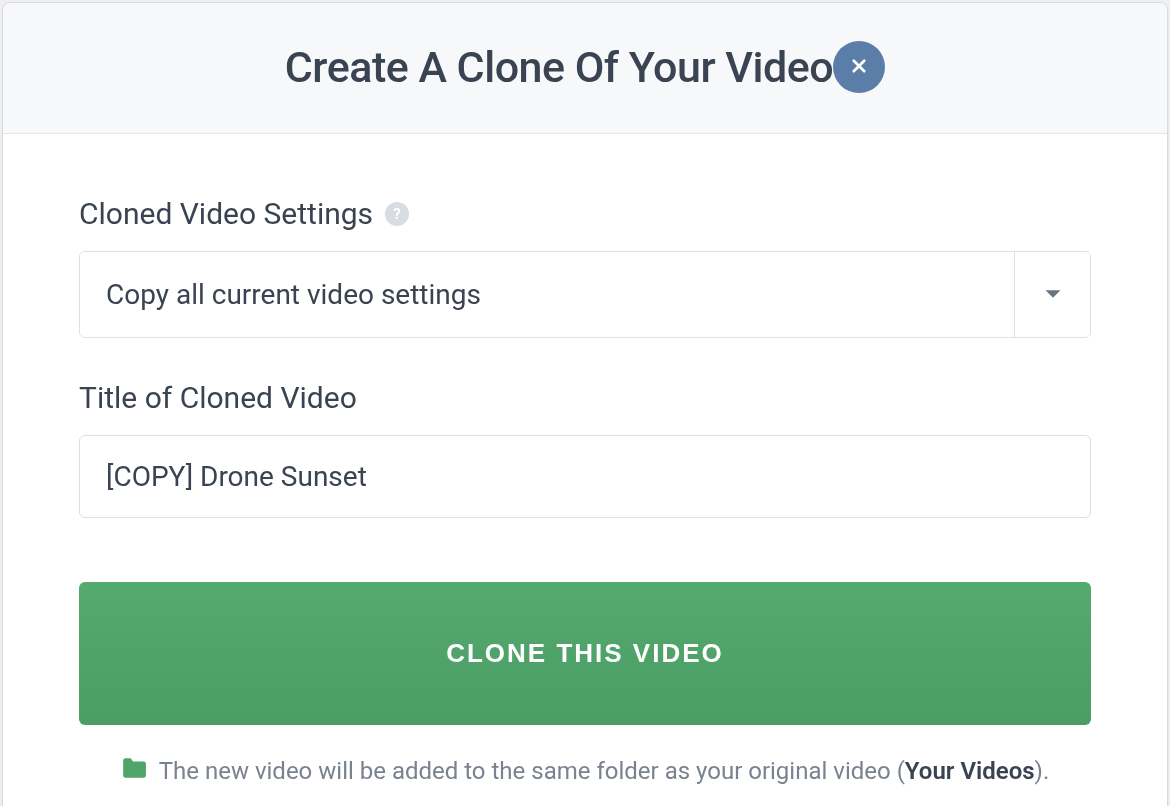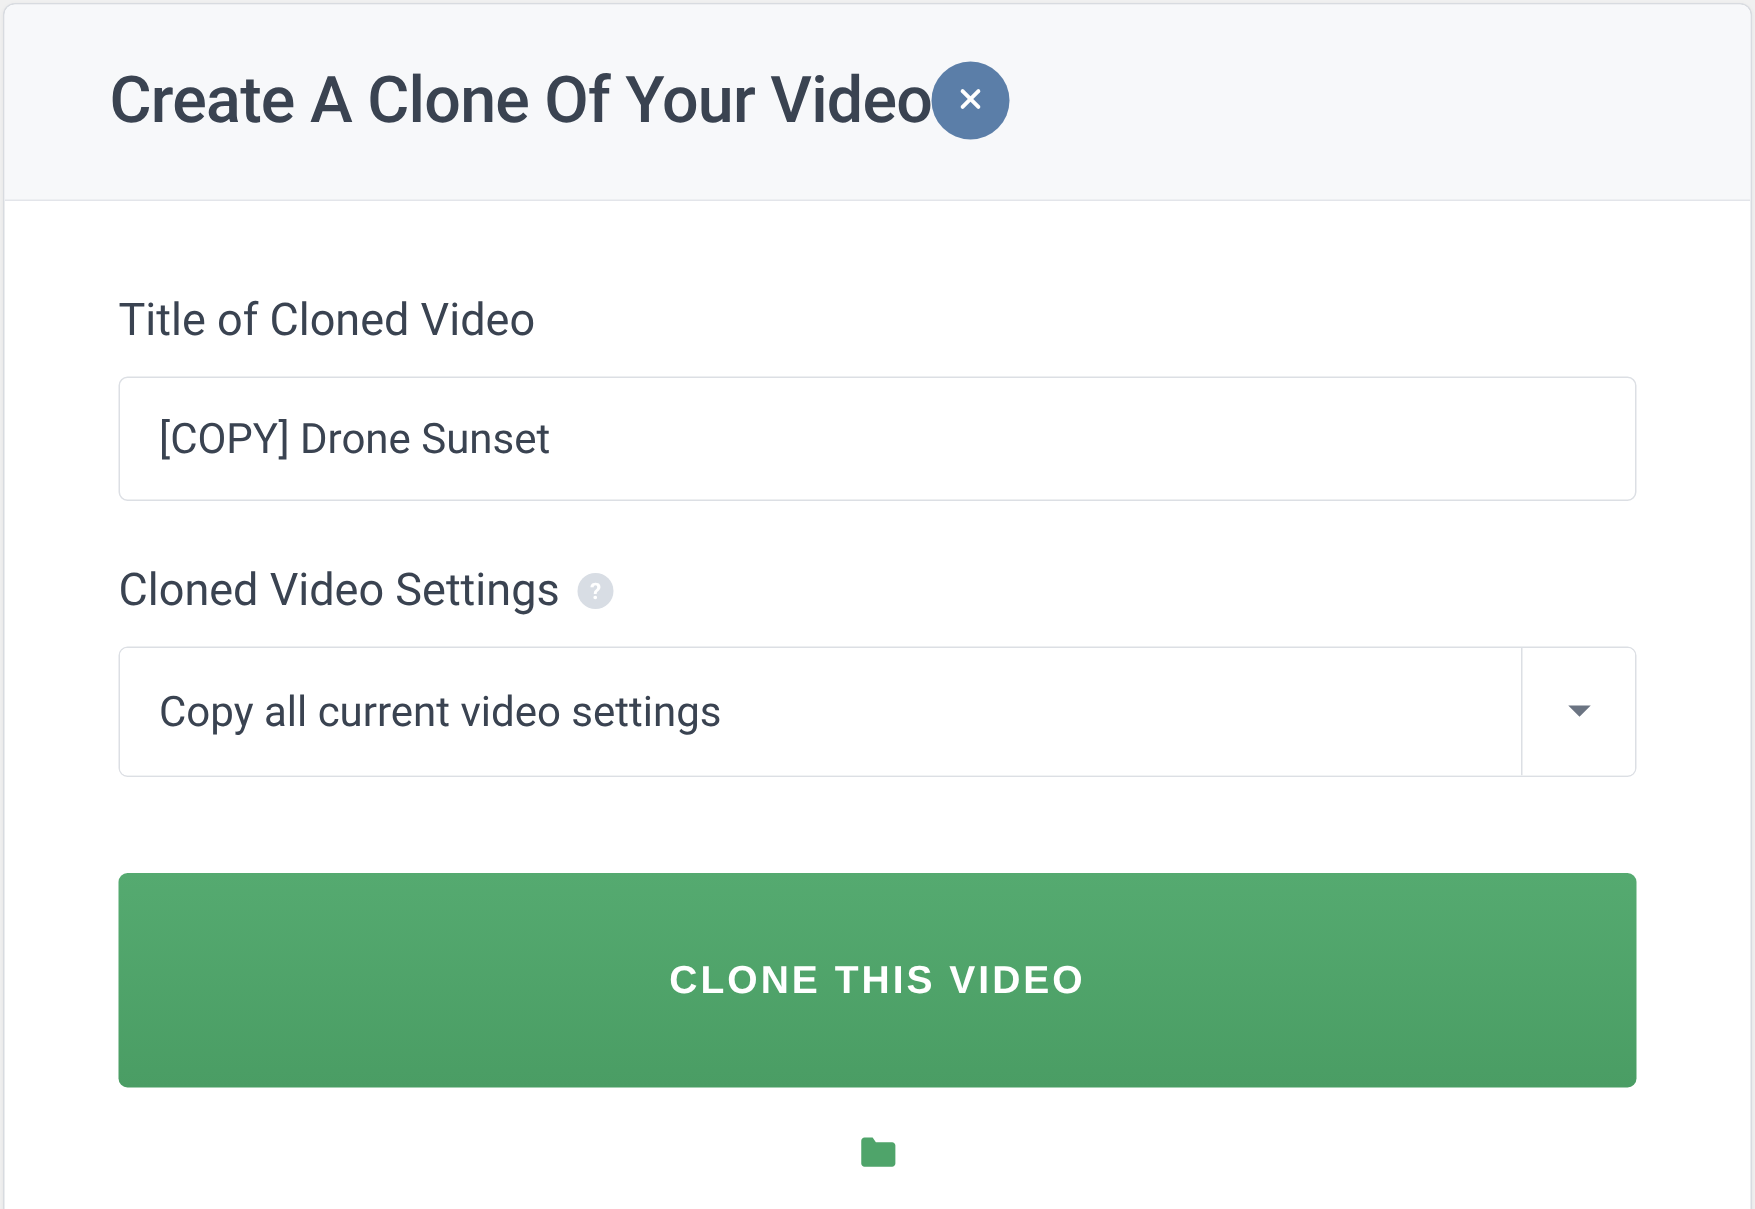--- a/index.html
+++ b/index.html
@@ -21,21 +21,21 @@
     width: 1166px;
     margin: 2px auto;
     box-shadow: 0 1px 3px rgba(0,0,0,0.05);
     overflow: hidden;
   }
   .modal-header {
     background: #f7f8fa;
     border-bottom: 1px solid #e3e5ea;
     padding: 38px 70px 40px 70px;
     display: flex;
-    justify-content: flex-start;
+    justify-content: center;
     align-items: center;
   }
   .modal-title {
     font-size: 43px;
     font-weight: 500;
     color: #3a4351;
     letter-spacing: -0.5px;
   }
   .close-btn {
     width: 52px;
@@ -163,47 +163,50 @@
       <span>
         <svg viewBox="0 0 24 24" fill="none" stroke="currentColor" stroke-width="3.5" stroke-linecap="round">
           <line x1="5" y1="5" x2="19" y2="19"></line>
           <line x1="19" y1="5" x2="5" y2="19"></line>
         </svg>
       </span>
     </button>
   </div>
 
   <div class="modal-body">
-
-    <div class="field-group">
-      <div class="field-label">Title of Cloned Video</div>
-      <input type="text" class="text-input" value="[COPY] Drone Sunset" style="">
-    </div>
 
     <div class="field-group">
       <div class="field-label">
         <span>Cloned Video Settings</span>
         <span class="help-icon">?</span>
       </div>
       <div class="select-wrap">
         <div class="select-value">Copy all current video settings</div>
         <div class="select-caret">
           <span>
             <svg viewBox="0 0 24 14">
                 <path d="M2 2 L12 12 L22 2 Z"></path>
               </svg>
           </span>
         </div>
       </div>
     </div>
 
+    <div class="field-group">
+      <div class="field-label">Title of Cloned Video</div>
+      <input type="text" class="text-input" value="[COPY] Drone Sunset" style="">
+    </div>
+
     <button class="primary-btn">CLONE THIS VIDEO</button>
 
     <div class="hint">
       <span class="folder-icon">
         <svg viewBox="0 0 24 20">
             <path d="M2 3 C2 2 3 1 4 1 L9 1 L11 4 L21 4 C22 4 23 5 23 6 L23 17 C23 18 22 19 21 19 L4 19 C3 19 2 18 2 17 Z"></path>
           </svg>
       </span>
+      <span>
+        <span>The new video will be added to the same folder as your original video (</span><strong>Your Videos</strong><span>).</span>
+      </span>
     </div>
 
   </div>
 </div>
 
 </body></html>

